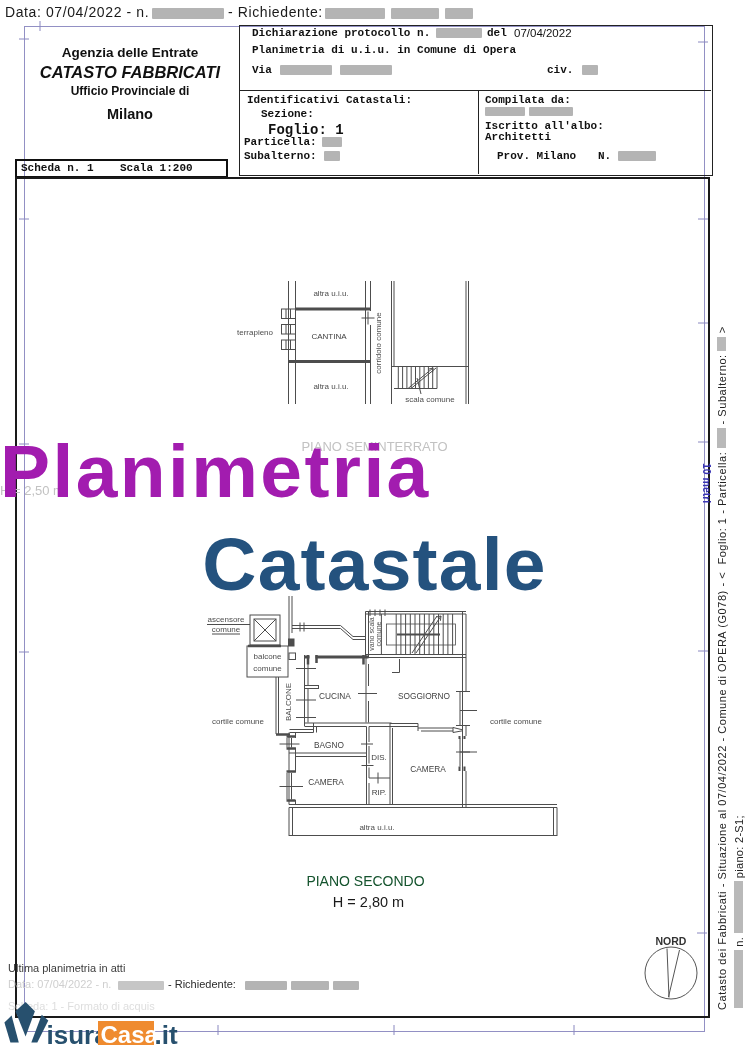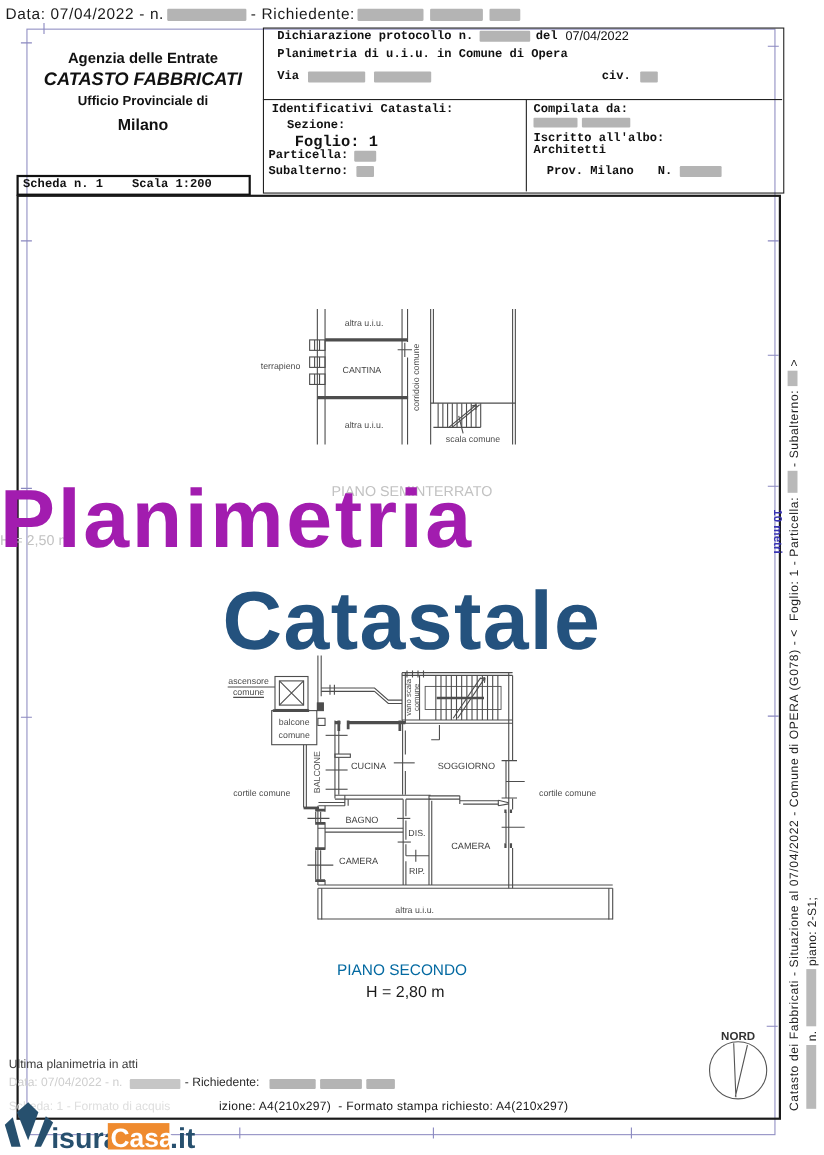--- a/index.html
+++ b/index.html
@@ -343,34 +343,33 @@
         <path d="M40,21 V31 M19,39 H29 M698,42 H708 M19,219 H29 M19,444 H29 M19,652 H29 M698,219 H708 M698,323 H708 M698,442 H708 M698,651 H708 M697,933 H707 M218,1025 V1035 M394,1025 V1035 M574,1025 V1035"></path>
       </g>
 </svg>
 
 <div class="abs" style="left:0;top:439px;width:749px;text-align:center;font-size:13px;color:#c2c2c2;">PIANO SEMINTERRATO</div>
 <div class="abs" style="left:0;top:483px;width:749px;font-size:13px;color:#c2c2c2;">H = 2,50 m</div>
 
 <div class="abs" style="left:0;top:433px;width:749px;font-size:75px;line-height:76px;font-weight:bold;color:#a21caf;letter-spacing:2.4px;">Planimetria</div>
 <div class="abs" style="left:0;top:526px;width:749px;text-align:center;font-size:75px;line-height:76px;font-weight:bold;color:#24527e;letter-spacing:1.2px;">Catastale</div>
 
-<div class="abs" style="left:0;top:873px;width:731px;text-align:center;font-size:14px;color:#0369a1;">PIANO SECONDO</div>
+<div class="abs" style="left:0;top:873px;width:731px;text-align:center;font-size:14px;color:#14532d;">PIANO SECONDO</div>
 <div class="abs" style="left:0;top:894px;width:737px;text-align:center;font-size:14.5px;color:#1a1a1a;">H = 2,80 m</div>
 
 <div class="abs" style="left:8px;top:962px;font-size:11px;color:#3c3c3c;">Ultima planimetria in atti</div>
 
 <div class="abs" style="left:8px;top:978px;font-size:11px;color:#cfcfcf;">Data: 07/04/2022 - n.</div>
 <div class="blur2" style="left:118px;top:981px;width:46px;height:9px;"></div>
 <div class="abs" style="left:168px;top:978px;font-size:11px;color:#2a2a2a;">- Richiedente:</div>
 <div class="blur" style="left:245px;top:981px;width:42px;height:9px;"></div>
 <div class="blur" style="left:291px;top:981px;width:38px;height:9px;"></div>
 <div class="blur" style="left:333px;top:981px;width:26px;height:9px;"></div>
 
 <div class="abs" style="left:8px;top:1000px;font-size:11px;color:#dedede;">Scheda: 1 - Formato di acquis</div>
-<div class="abs" style="left:199px;top:1000px;font-size:11px;letter-spacing:0.25px;color:#1a1a1a;">izione: A4(210x297)&nbsp;&nbsp;- Formato stampa richiesto: A4(210x297)</div>
 
 <div class="abs" style="left:716px;top:1010px;width:810px;font-size:11px;letter-spacing:0.55px;color:#222;transform:rotate(-90deg);transform-origin:0 0;white-space:nowrap;">Catasto dei Fabbricati - Situazione al 07/04/2022 - Comune di OPERA (G078) - &lt;&nbsp;&nbsp;Foglio: 1 - Particella: <span style="display:inline-block;width:20px;height:9px;background:#b9b9b9;"></span> - Subalterno: <span style="display:inline-block;width:14px;height:9px;background:#b9b9b9;"></span> &gt;</div>
 
 <div class="abs" style="left:733px;top:1008px;width:240px;font-size:11px;letter-spacing:0.3px;color:#222;transform:rotate(-90deg);transform-origin:0 0;white-space:nowrap;"><span style="display:inline-block;width:58px;height:9px;background:#b9b9b9;"></span> n. <span style="display:inline-block;width:52px;height:9px;background:#b9b9b9;"></span> piano: 2-S1;</div>
 
 <div class="abs" style="left:713px;top:463px;font-size:10.5px;font-weight:bold;color:#3a35b5;transform:rotate(90deg);transform-origin:0 0;white-space:nowrap;">10 metri</div>
 
 <div class="abs" style="left:0px;top:1000px;width:260px;height:50px;">
   <svg width="260" height="50" viewBox="0 0 260 50">
 

